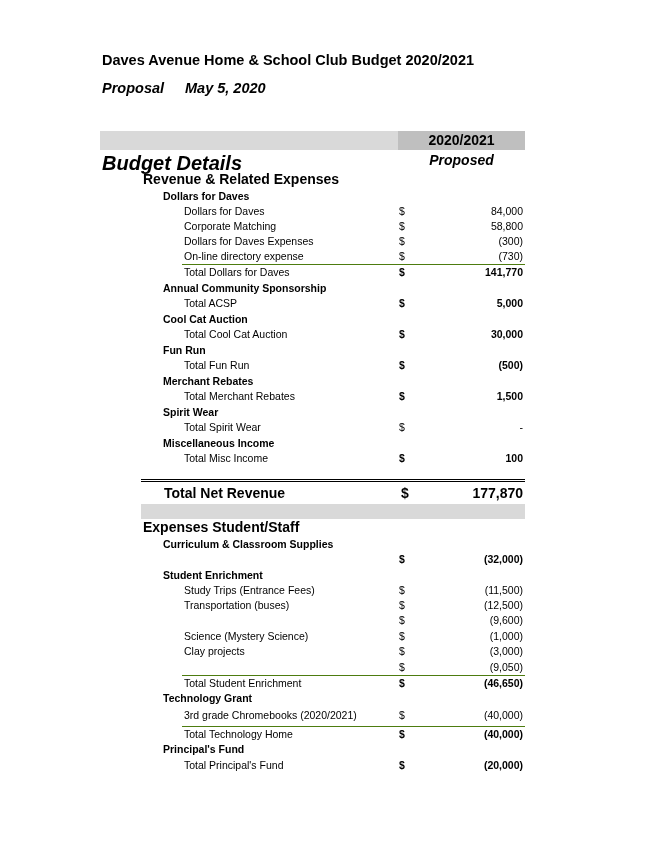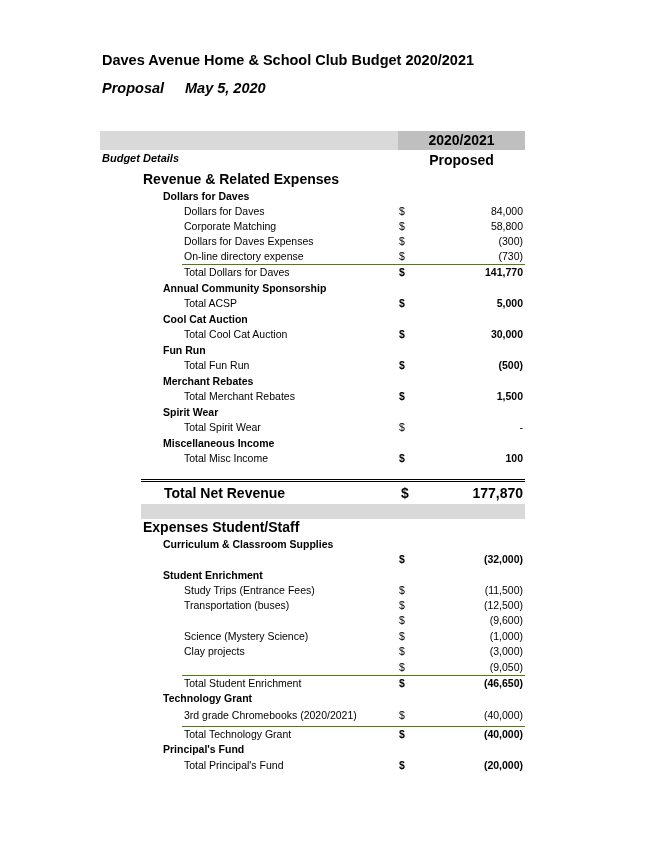--- a/index.html
+++ b/index.html
@@ -2,22 +2,22 @@
 <html><head>
 <meta charset="utf-8">
 <style>
   html, body { margin: 0; padding: 0; background: #ffffff; }
   body { width: 650px; height: 841px; position: relative; font-family: "Liberation Sans", sans-serif; color: #000; overflow: hidden; }
   .title { position: absolute; left: 102px; top: 52px; font-size: 14.5px; font-weight: bold; }
   .subtitle { position: absolute; left: 102px; top: 80px; font-size: 14.5px; font-weight: bold; font-style: italic; }
   .subtitle .date { position: absolute; left: 83px; white-space: nowrap; text-align: right; }
   .hdr-band { position: absolute; left: 100px; top: 131px; width: 298px; height: 19px; background: #d9d9d9; }
   .hdr-year { position: absolute; left: 398px; top: 131px; width: 127px; height: 19px; background: #bfbfbf; font-weight: bold; font-size: 14px; text-align: center; line-height: 19px; }
-  .budget-details { position: absolute; left: 102px; top: 152px; font-size: 11px; font-weight: bold; font-style: italic; }
-  .proposed { position: absolute; left: 398px; top: 152px; width: 127px; text-align: center; font-size: 14px; font-weight: bold; }
+  .budget-details { position: absolute; left: 102px; top: 152px; font-size: 20px; font-weight: bold; font-style: italic; }
+  .proposed { position: absolute; left: 398px; top: 152px; width: 127px; text-align: center; font-size: 14px; font-weight: bold; font-style: italic; }
   .section-h { position: absolute; left: 143px; font-size: 14px; font-weight: bold; }
   .group-h { position: absolute; left: 163px; font-size: 10.5px; font-weight: bold; }
   .row { position: absolute; left: 182px; width: 343px; height: 15px; font-size: 10.5px; line-height: 15px; }
   .row .lbl { position: absolute; left: 2px; white-space: nowrap; }
   .row .cur { position: absolute; left: 217px; }
   .row .val { position: absolute; right: 2px; text-align: right; }
   .row.total .cur, .row.total .val { font-weight: bold; }
   .row.bordered { border-top: 1px solid #4d7c0f; }
   .grand { position: absolute; left: 141px; width: 384px; height: 18px; font-size: 14px; font-weight: bold; line-height: 18px; border-top: 3px double #000; padding-top: 2px; }
   .grand .lbl { position: absolute; left: 2px; margin-left: 21px; }
@@ -160,21 +160,21 @@
   <span class="val">(46,650)</span>
 </div>
 
 <div class="group-h" style="top:692px">Technology Grant</div>
 <div class="row" style="top:708px">
   <span class="lbl">3rd grade Chromebooks (2020/2021)</span>
   <span class="cur">$</span>
   <span class="val">(40,000)</span>
 </div>
 <div class="row total bordered" style="top:726px">
-  <span class="lbl">Total Technology Grant</span>
+  <span class="lbl">Total Technology Home</span>
   <span class="cur">$</span>
   <span class="val">(40,000)</span>
 </div>
 
 <div class="group-h" style="top:743px">Principal's Fund</div>
 <div class="row total" style="top:758px">
   <span class="lbl">Total Principal's Fund</span>
   <span class="cur">$</span>
   <span class="val">(20,000)</span>
 </div>

